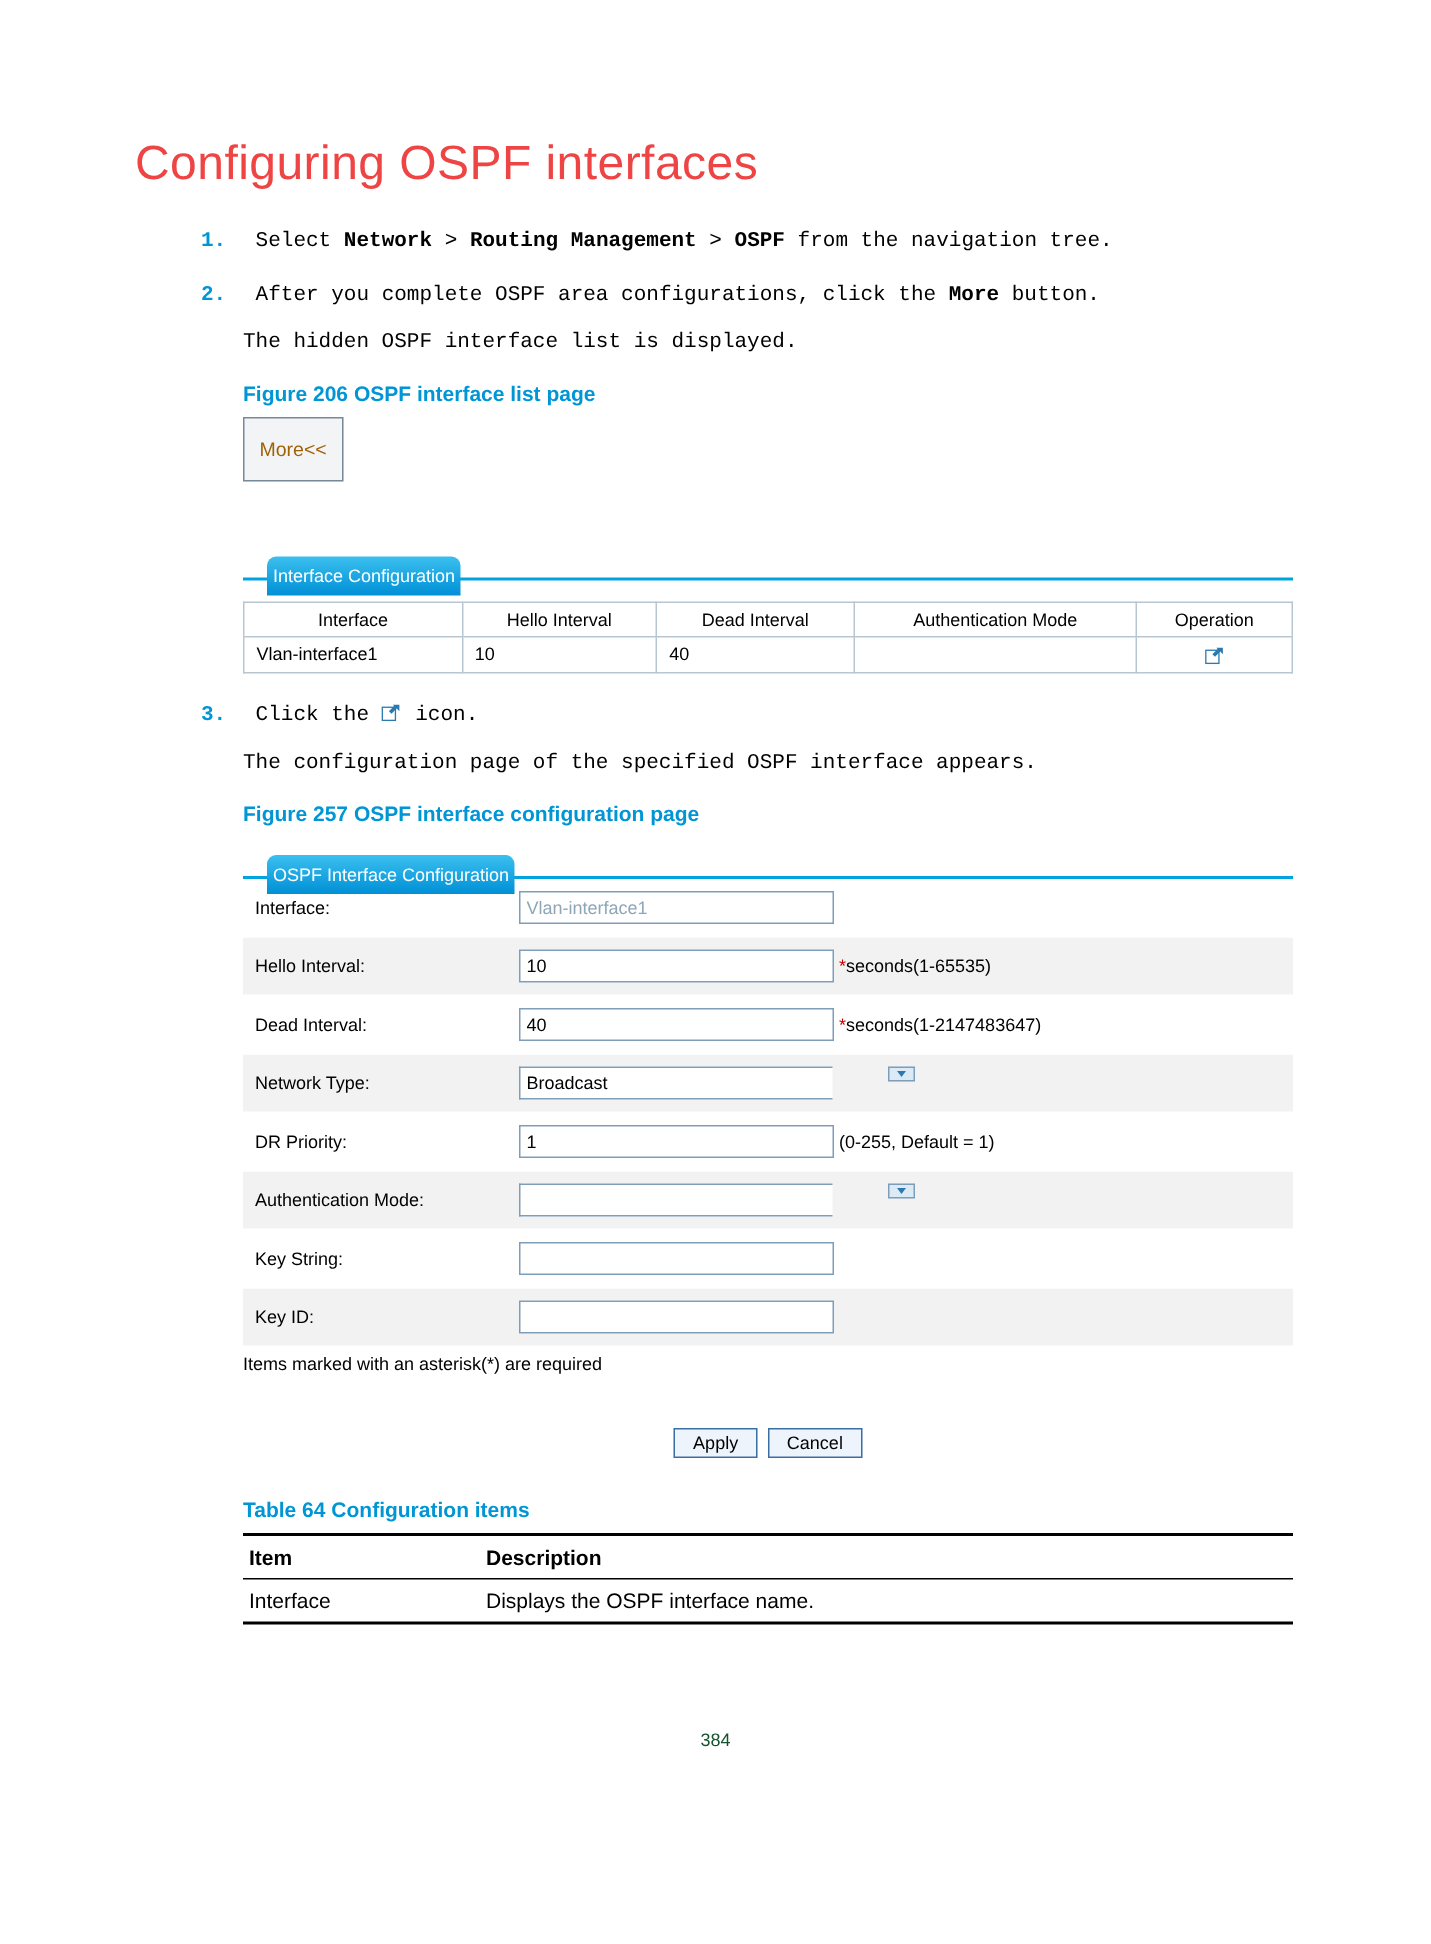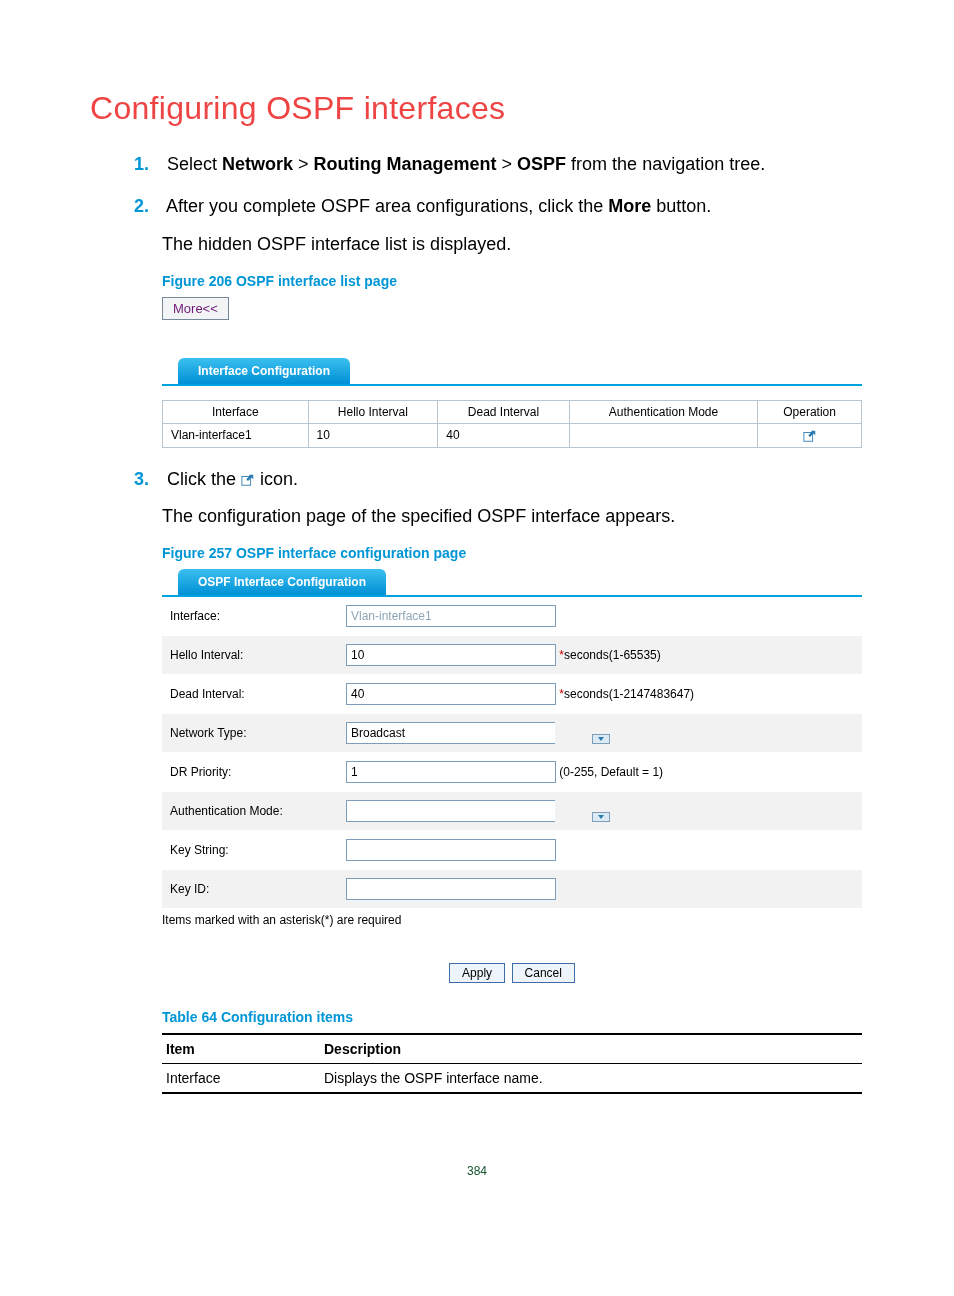--- a/index.html
+++ b/index.html
@@ -23,21 +23,22 @@
     letter-spacing: 0.3px;
   }
   ol.steps {
     list-style: none;
     padding: 0 0 0 72px;
     margin: 0 0 14px 0;
   }
   ol.steps > li {
     margin-bottom: 14px;
     line-height: 1.55;
-    font-size: 18px;
+    font-size: 14px;
+    font-family: Liberation Mono, monospace;
   }
   .num {
     display: inline-block;
     width: 28px;
     margin-left: -28px;
     color: #0096d6;
     font-weight: bold;
   }
   .bold { font-weight: bold; }
   .caption {
@@ -60,42 +61,41 @@
   
   .fig256 {
     margin-left: 72px;
     margin-bottom: 10px;
   }
   .more-btn {
     border: 1px solid #789;
     background: #f2f4f6;
     font-family: Arial, sans-serif;
     font-size: 13px;
-    padding: 3px 10px;
-    color: #701a75;
+    padding: 13px 10px;
+    color: #a16207;
     display: inline-block;
     cursor: pointer;
   }
   .tab-bar {
     margin-top: 38px;
     border-bottom: 2px solid #00a3e0;
     height: 26px;
     width: 700px;
   }
   .tab-active {
     display: inline-block;
     background: linear-gradient(#3bbfef, #0090d6);
     color: #fff;
     font-size: 12px;
-    padding: 6px 20px;
+    padding: 6px 4px;
     border-radius: 6px 6px 0 0;
     position: relative;
-    top: 0;
+    top: 12px;
     margin-left: 16px;
-    font-weight: bold;
   }
   table.ui-table {
     border-collapse: collapse;
     width: 700px;
     margin-top: 14px;
     font-size: 12px;
   }
   table.ui-table th, table.ui-table td {
     border: 1px solid #b8c6d1;
     padding: 4px 8px;
@@ -151,21 +151,21 @@
     width: 200px;
     height: 16px;
     background: #fff;
     font-family: Arial, sans-serif;
   }
   table.form input[readonly] {
     color: #8ea7b8;
   }
   .combo {
     display: inline-flex;
-    align-items: flex-end;
+    align-items: flex-start;
     gap: 37px;
   }
   .combo input {
     border-right: none !important;
   }
   .combo .arrow {
     border: 1px solid #7e9db9;
     background: #dbeaf5;
     width: 16px;
     display: flex;

